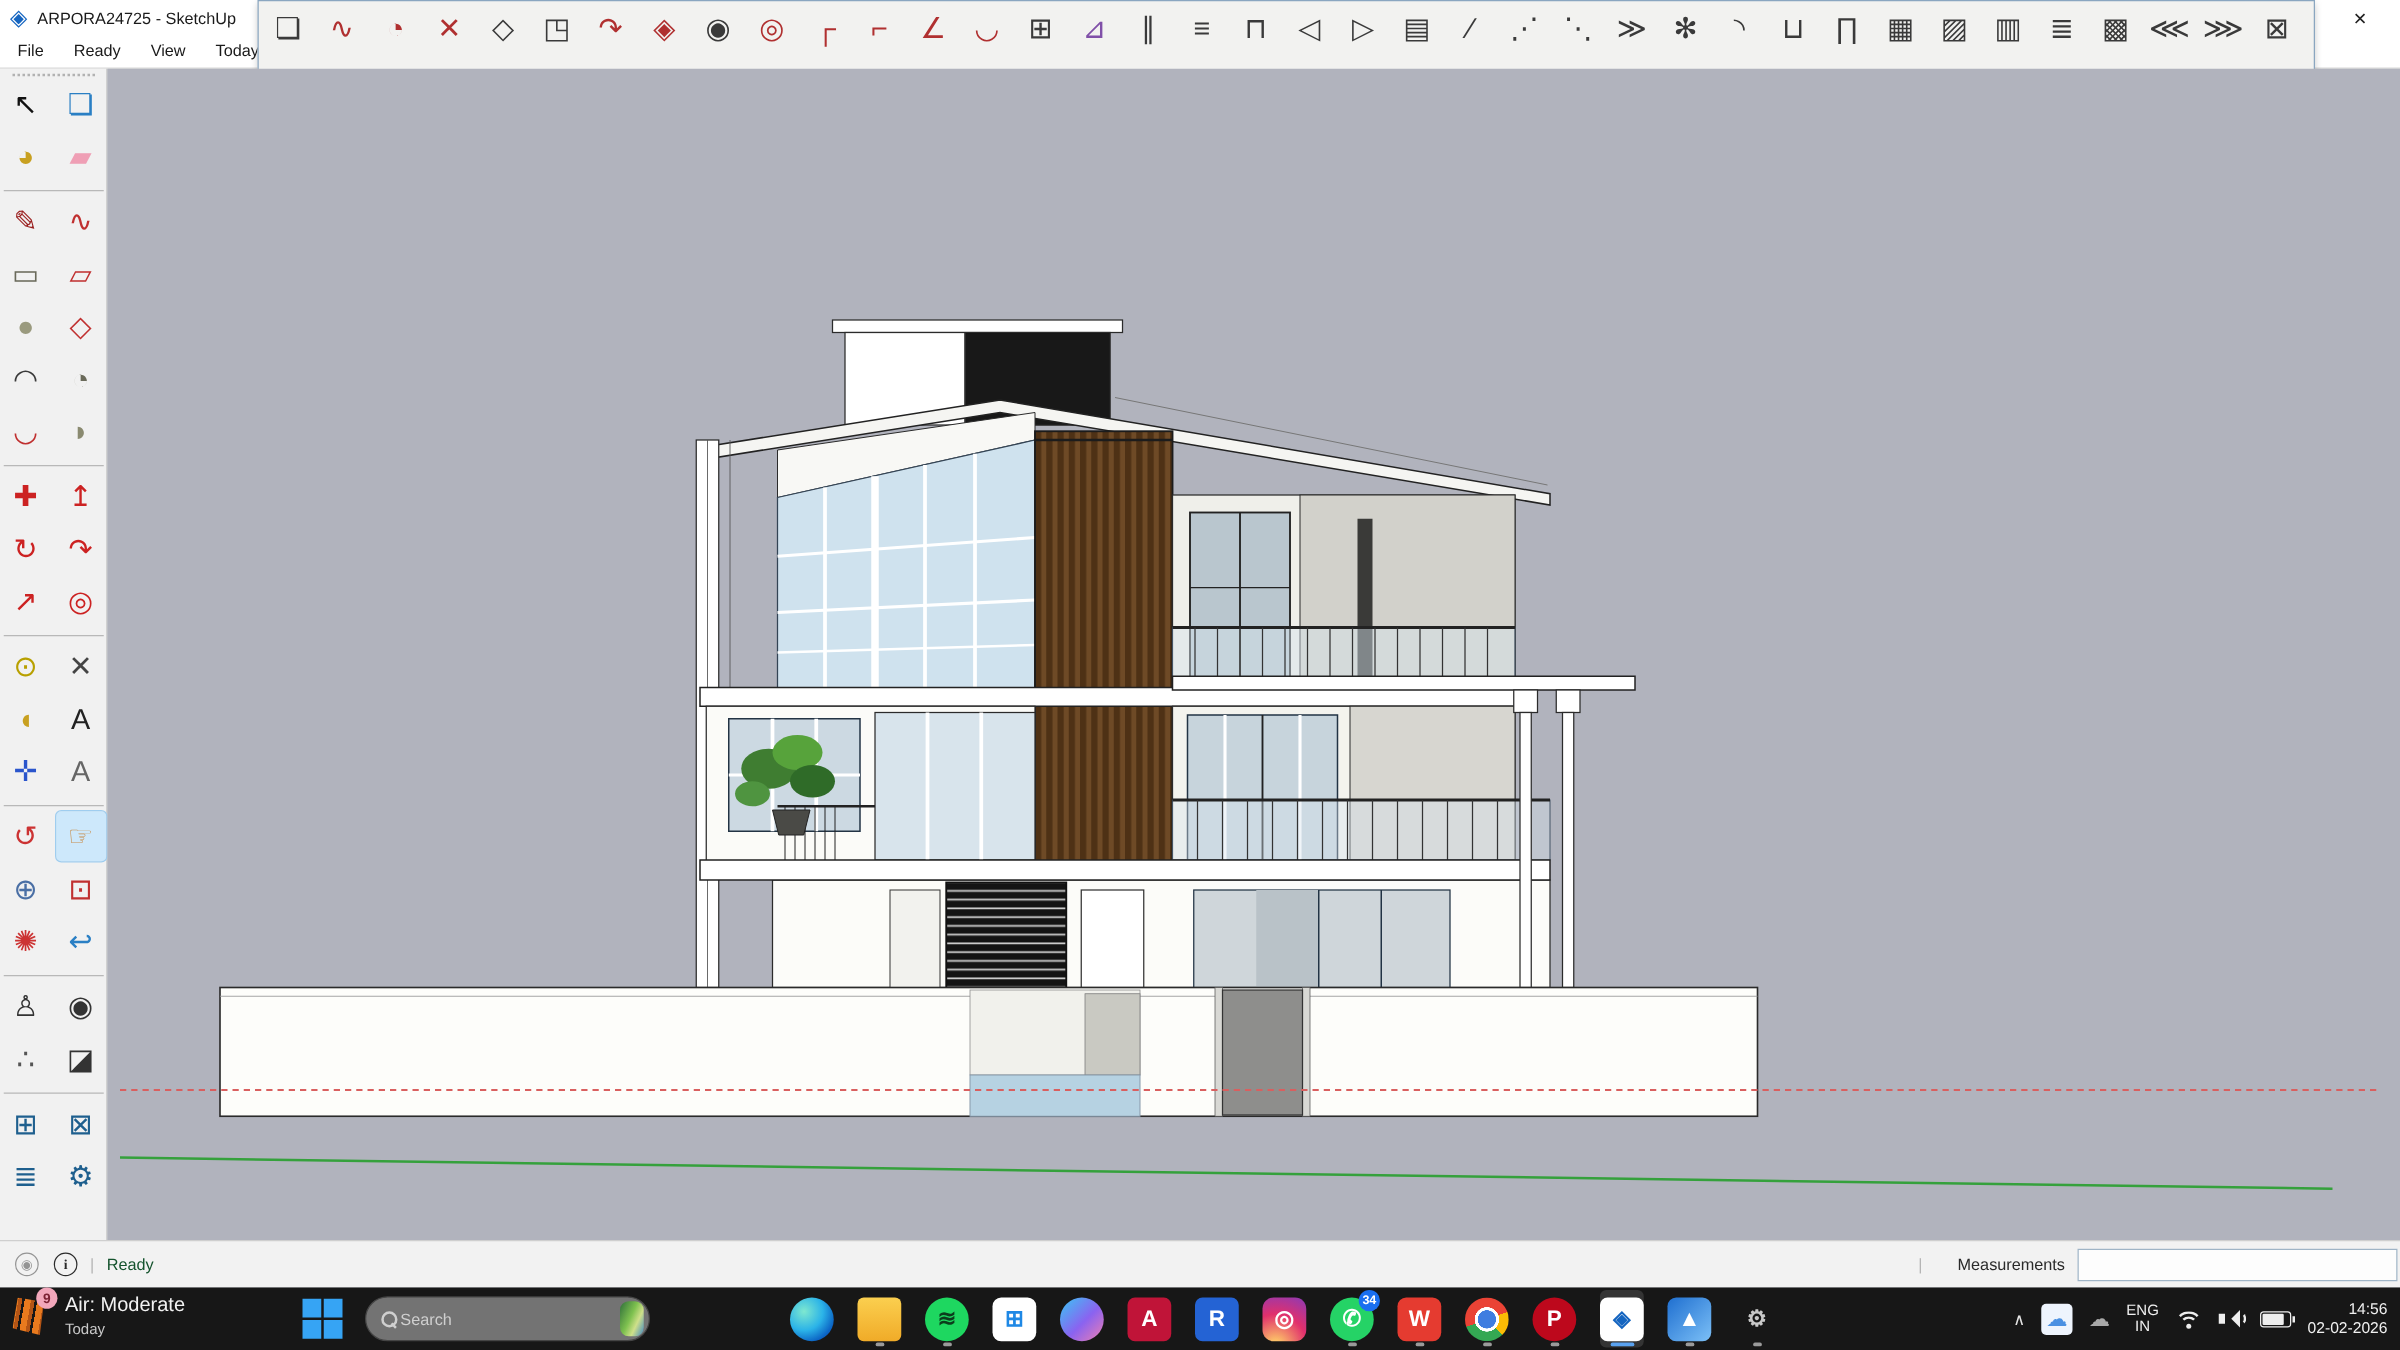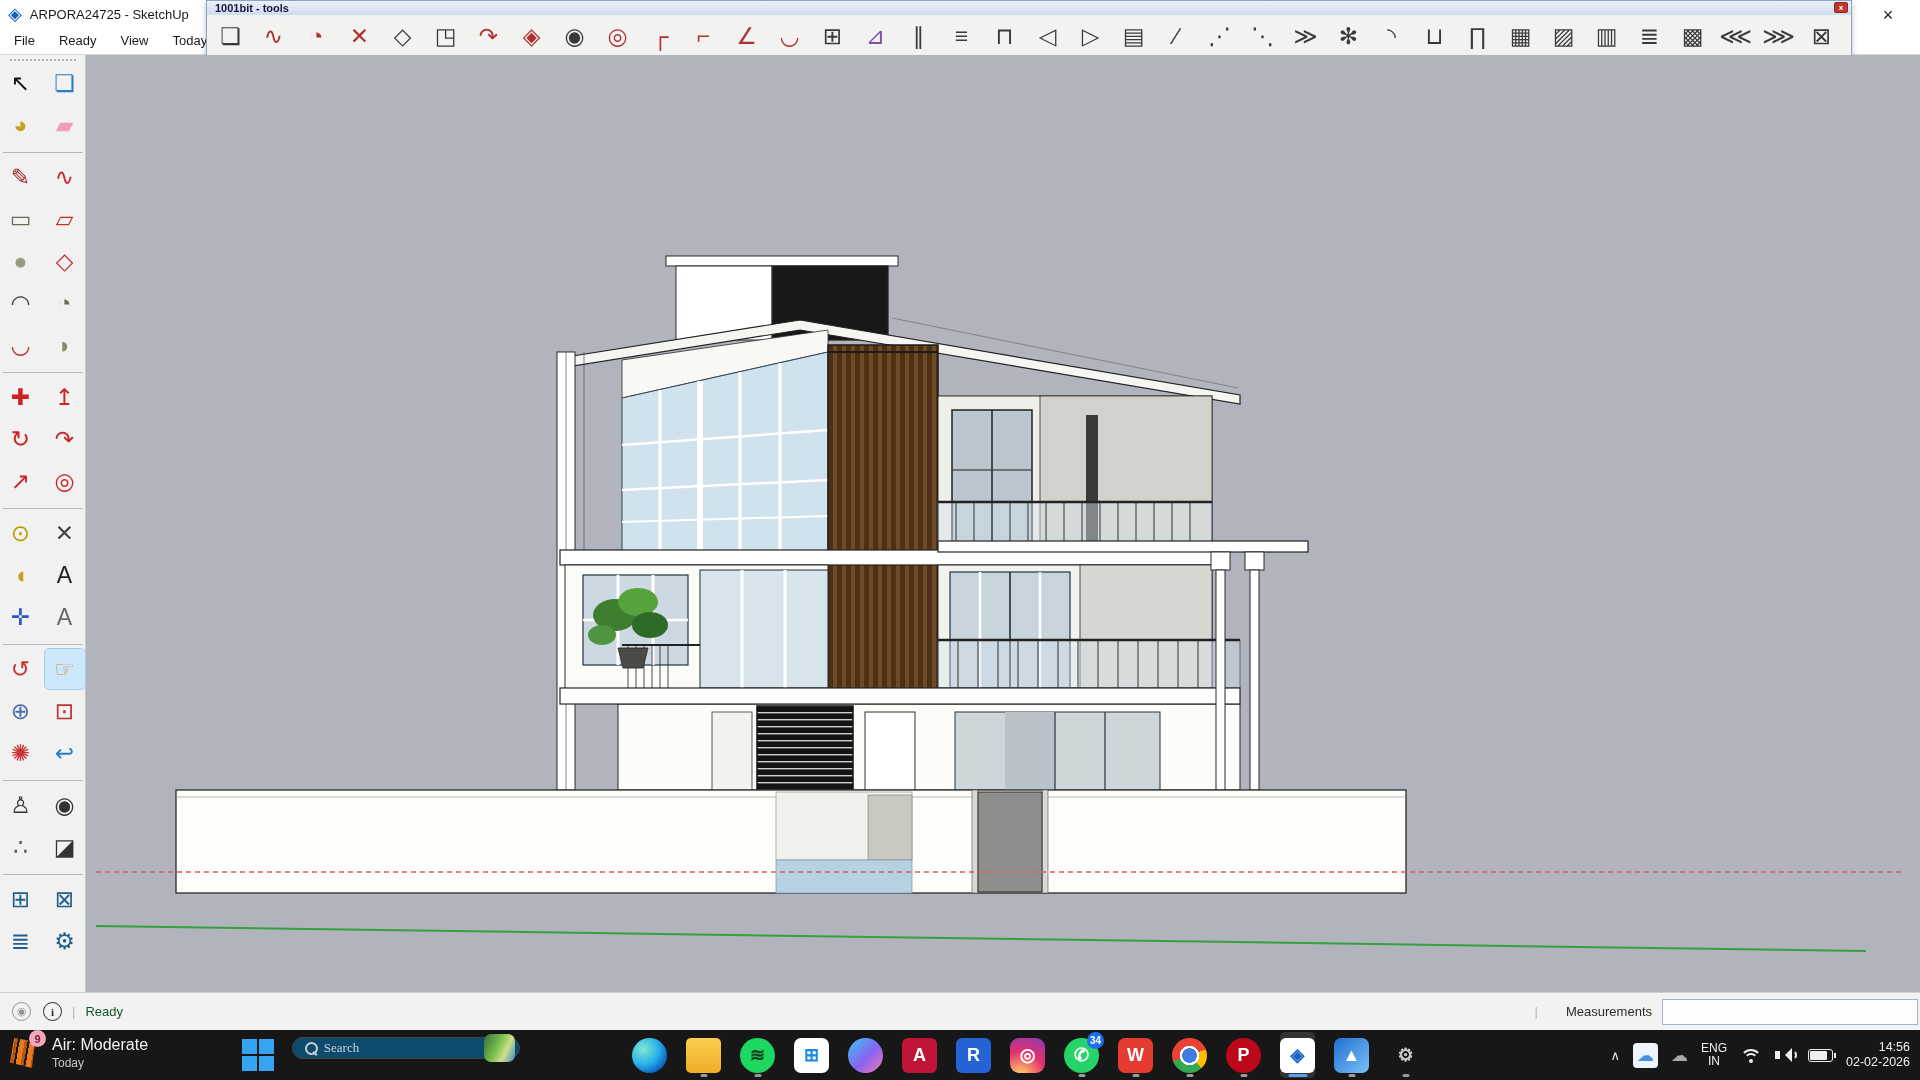--- a/index.html
+++ b/index.html
@@ -51,21 +51,21 @@
   .weather-ico { position:relative; width:34px; height:38px; }
   .weather-ico .leaf { position:absolute; left:2px; top:4px; width:28px; height:30px;
       background:repeating-linear-gradient(100deg,#e87a1e 0 5px,#b55515 5px 8px,rgba(0,0,0,0) 8px 10px);
       clip-path:polygon(15% 0,90% 12%,78% 100%,0 82%); }
   .weather-badge { position:absolute; right:-4px; top:-4px; width:17px; height:17px; border-radius:50%; background:#f2a7bb; color:#7c2234; font-size:11px; font-weight:bold; display:flex; align-items:center; justify-content:center; }
   .weather-txt { display:flex; flex-direction:column; justify-content:center; }
   .weather-l1 { color:#f2f2f2; font-size:16px; }
   .weather-l2 { color:#c9c9c9; font-size:12px; margin-top:2px; }
   .start { position:absolute; left:242px; top:9px; width:32px; height:32px; display:grid; grid-template-columns:15px 15px; grid-template-rows:15px 15px; gap:2px; cursor:pointer; }
   .start i { background:#36a4f4; }
-  .search-pill { position:absolute; left:292px; top:7px; width:228px; height:22px; background:#0c4a6e; border:1px solid #454545; border-radius:18px; display:flex; align-items:center; padding:0 4px 0 12px; cursor:pointer;font-family:Liberation Serif, serif; }
+  .search-pill { position:absolute; left:292px; top:7px; width:228px; height:36px; background:#737373; border:1px solid #454545; border-radius:18px; display:flex; align-items:center; padding:0 4px 0 12px; cursor:pointer; }
   .mag { position:relative; width:13px; height:13px; margin-right:10px; }
   .mag::before { content:""; position:absolute; left:0; top:0; width:9px; height:9px; border:2px solid #cfcfcf; border-radius:50%; }
   .mag::after { content:""; position:absolute; left:9px; top:9px; width:2px; height:5px; background:#cfcfcf; transform:rotate(-45deg); }
   .search-pill input { flex:1; background:transparent; border:none; outline:none; color:#cfcfcf; font-size:13px; font-family:inherit; }
   .search-pill input::placeholder { color:#cfcfcf; }
   .bing-thumb { width:46px; height:28px; border-radius:7px; background:linear-gradient(115deg,#2f6e3a,#7ec14f 45%,#cfe08a 68%,#3f88c5 100%); }
   .task-icons { position:absolute; left:632px; top:0; height:50px; display:flex; align-items:center; gap:19px; }
   .task-icon { position:relative; width:35px; height:46px; display:flex; align-items:center; justify-content:center; cursor:pointer; }
   .app-glyph { width:35px; height:35px; display:flex; align-items:center; justify-content:center; font-weight:bold; font-size:18px; }
   .task-icon .run { display:none; position:absolute; bottom:1px; left:50%; transform:translateX(-50%); width:7px; height:3px; border-radius:2px; background:#9a9a9a; }
@@ -248,24 +248,20 @@
       <div class="pal-cell">
         <span style="color: rgb(30, 95, 142);">≣</span>
       </div>
       <div class="pal-cell">
         <span style="color: rgb(30, 95, 142);">⚙</span>
       </div>
     </div>
 </div>
 
 <div class="plugin-win">
-  <div class="plugin-title">
-    <span>1001bit - tools</span>
-    <span class="plugin-close">x</span>
-  </div>
   <div class="plugin-icons">
 
   <div class="plugin-icon">
         <span style="color: rgb(58, 58, 58);">❏</span>
       </div>
       <div class="plugin-icon">
         <span style="color: rgb(176, 48, 48);">∿</span>
       </div>
       <div class="plugin-icon">
         <span style="color: rgb(176, 48, 48);">◔</span>

